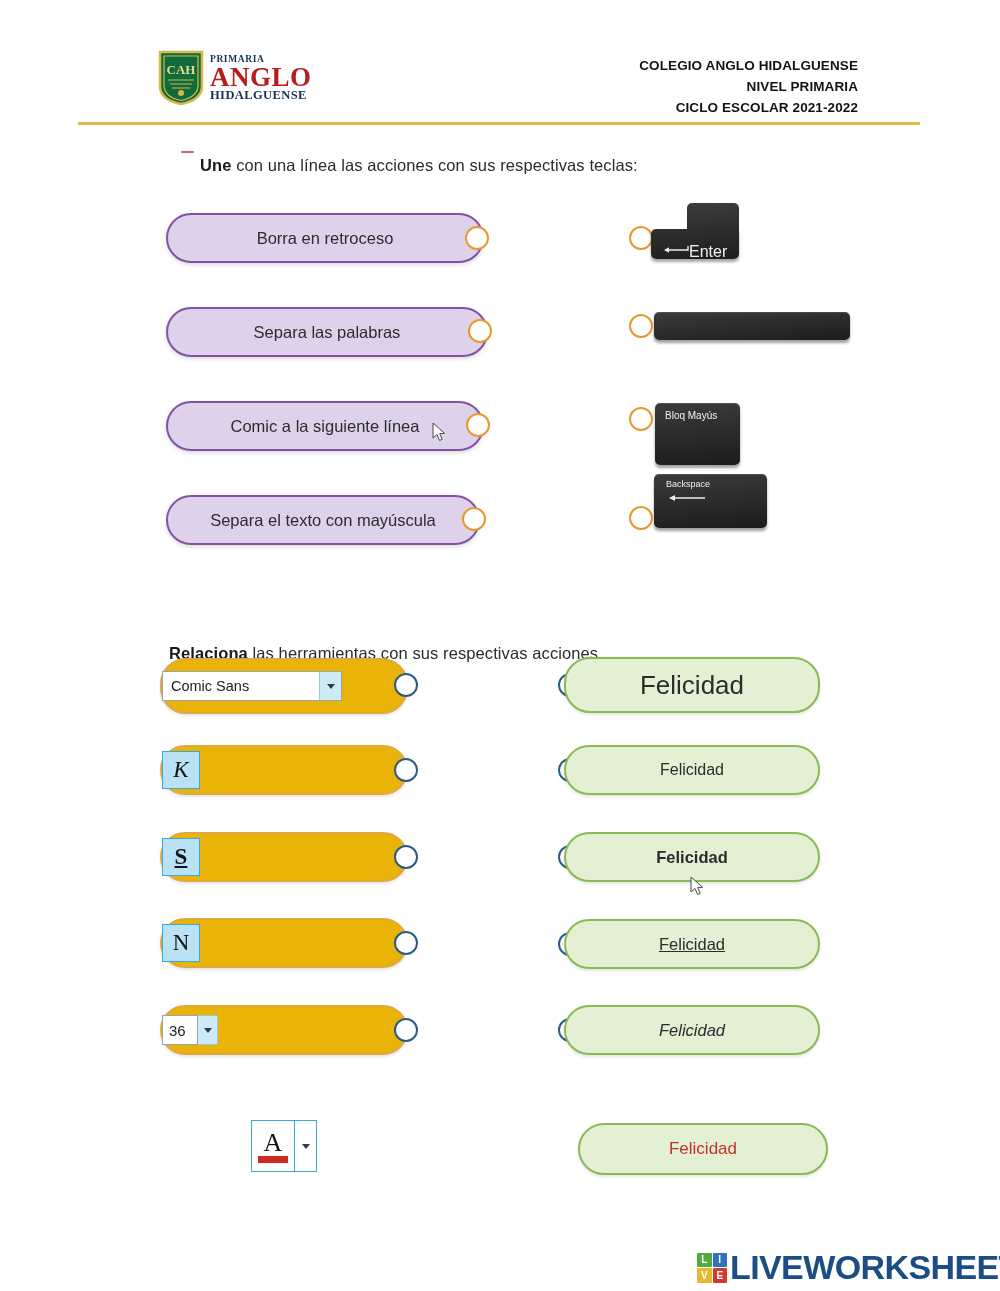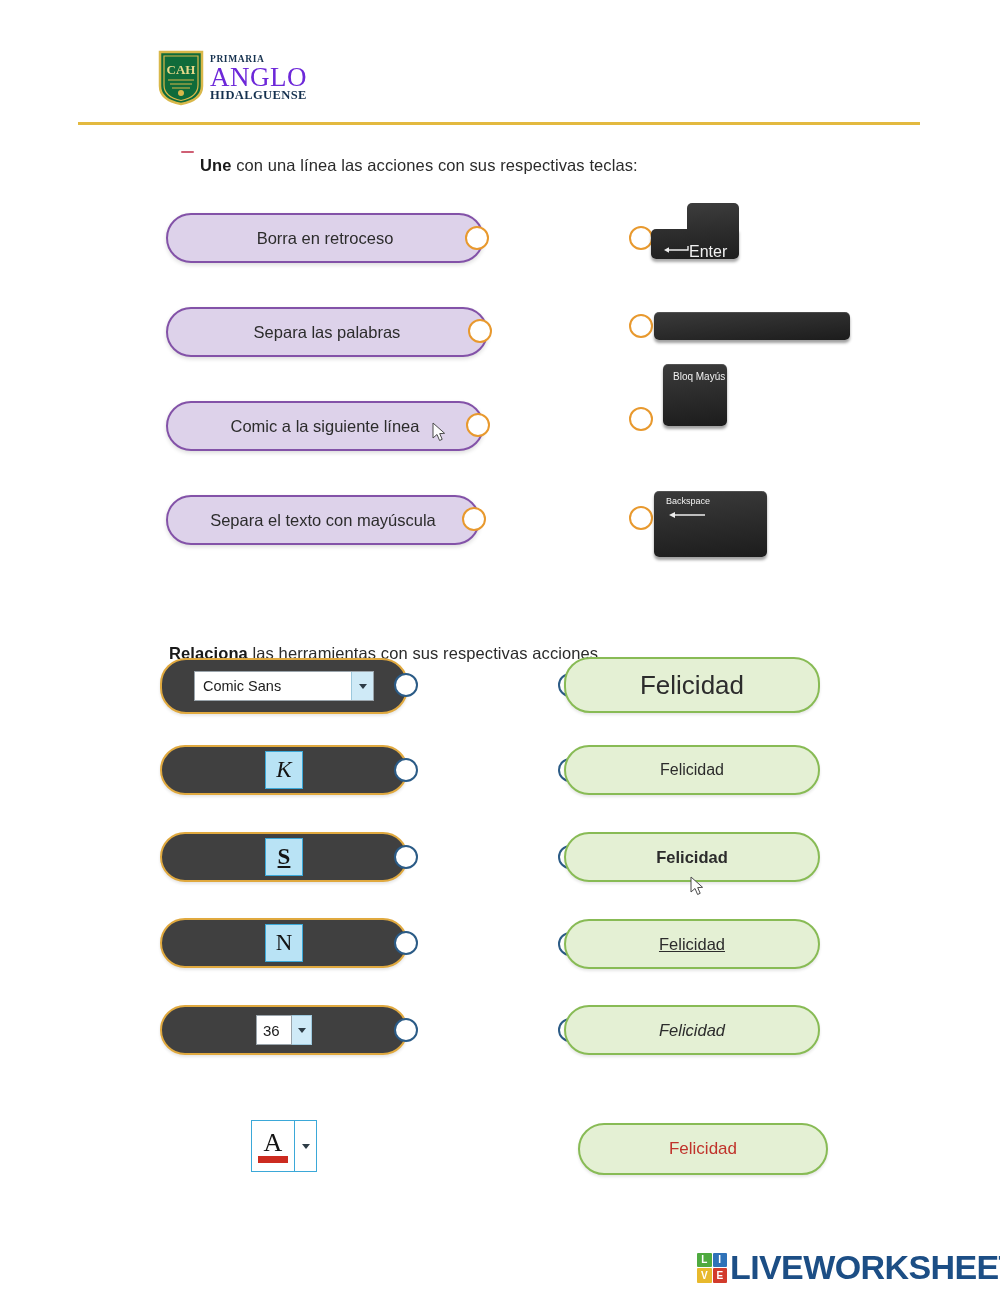--- a/index.html
+++ b/index.html
@@ -34,23 +34,23 @@
   .logo-colegio {
     font-family: "Liberation Serif", serif;
     font-size: 9.5px;
     letter-spacing: 0.6px;
     color: #15314f;
     font-weight: 700;
   }
   .logo-anglo {
     font-family: "Liberation Serif", serif;
     font-size: 27px;
-    font-weight: 400;
+    font-weight: 700;
     letter-spacing: 0.5px;
-    color: #6d28d9;
+    color: #b91c1c;
     margin-top: -1px;
   }
   .logo-hidal {
     font-family: "Liberation Serif", serif;
     font-size: 12.5px;
     font-weight: 700;
     letter-spacing: 0.4px;
     color: #15314f;
     margin-top: -2px;
   }
@@ -150,24 +150,23 @@
     left: 12px; top: 16px;
     width: 26px; height: 8px;
   }
 
   
   .pill-orange {
     position: absolute;
     height: 50px;
     border: 2px solid #e0a93f;
     border-radius: 26px;
-    background: #404040;
+    background: #eab308;
     display: flex;
     align-items: center;
-    justify-content: center;
     box-shadow: 0 2px 3px rgba(0,0,0,0.10);
   }
   .pill-green {
     position: absolute;
     height: 50px;
     border: 2px solid #88bb55;
     border-radius: 26px;
     background: #e4f0d4;
     display: flex;
     align-items: center;
@@ -317,20 +316,25 @@
       <path d="M10 30 H36 M12 34 H34 M14 38 H32" stroke="#d9b84a" stroke-width="1.1" fill="none"></path>
       <circle cx="23" cy="43" r="3" fill="#d9b84a"></circle>
     </svg>
     <div class="logo-text">
       <div class="logo-colegio">PRIMARIA</div>
       <div class="logo-anglo">ANGLO</div>
       <div class="logo-hidal">HIDALGUENSE</div>
     </div>
   </div>
 
+  <div class="school-block">
+    <div>COLEGIO ANGLO HIDALGUENSE</div>
+    <div>NIVEL PRIMARIA</div>
+    <div>CICLO ESCOLAR 2021-2022</div>
+  </div>
 
   <div class="hrule"></div>
 </div>
 
 <div class="instr-dash"></div>
 <div class="instr" style="left:200px; top:156px;">
   <b>Une</b><span> con una línea las acciones con sus respectivas teclas:</span>
 </div>
 
 <div class="pill-purple" style="left:166px; top:213px; width:318px;">
@@ -364,26 +368,26 @@
     <span class="key-label" style="left:38px; top:14px;">Enter</span>
   </div>
 </div>
 
 <div class="circle circle-orange" style="left:629px; top:314px;"></div>
 <div class="key" style="left:654px; top:312px; width:196px; height:28px;">
   <span class="key-label" style="left:0; top:0;"></span>
 </div>
 
 <div class="circle circle-orange" style="left:629px; top:407px;"></div>
-<div class="key" style="left:655px; top:364px; width:64px; height:62px;margin-left:8px;">
+<div class="key" style="left:655px; top:403px; width:85px; height:62px;">
   <span class="key-label" style="left:10px; top:7px;">Bloq Mayús</span>
 </div>
 
 <div class="circle circle-orange" style="left:629px; top:506px;"></div>
-<div class="key" style="left:654px; top:491px; width:113px; height:66px;">
+<div class="key" style="left:654px; top:474px; width:113px; height:54px;">
   <span class="key-label" style="left:12px; top:5px; font-size:9px;">Backspace</span>
   <svg style="position:absolute; left:14px; top:20px; width:38px; height:8px;" viewBox="0 0 38 8">
     <path d="M37 4 H5" stroke="#ededed" stroke-width="1.5" fill="none"></path>
     <path d="M1 4 L7 1 L7 7 Z" fill="#ededed"></path>
   </svg>
 </div>
 
 <svg class="cursor" style="left:432px; top:422px;" viewBox="0 0 14 20">
   <path d="M1 1 L1 16 L5 12.5 L7.6 18.5 L10.2 17.3 L7.7 11.6 L12.6 11.3 Z" fill="#fdfdfd" stroke="#4a4a4a" stroke-width="1"></path>
 </svg>

